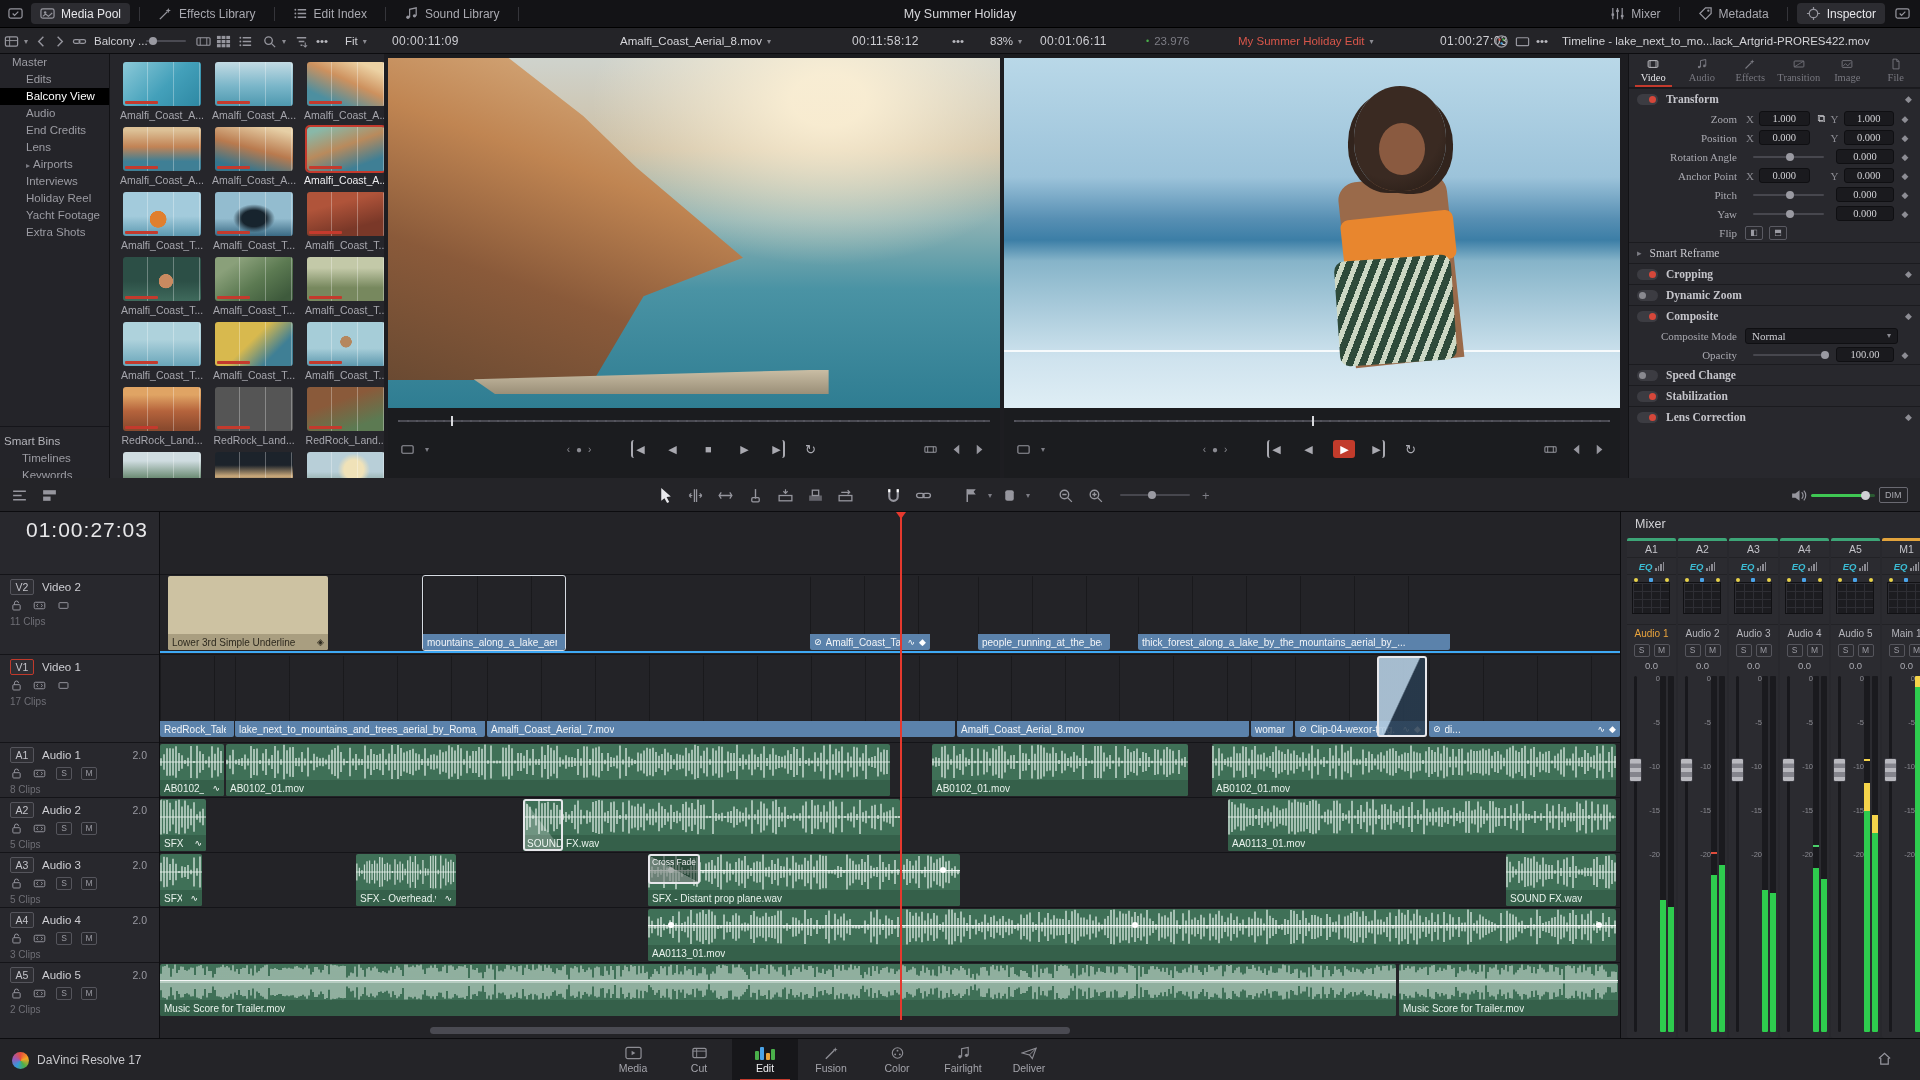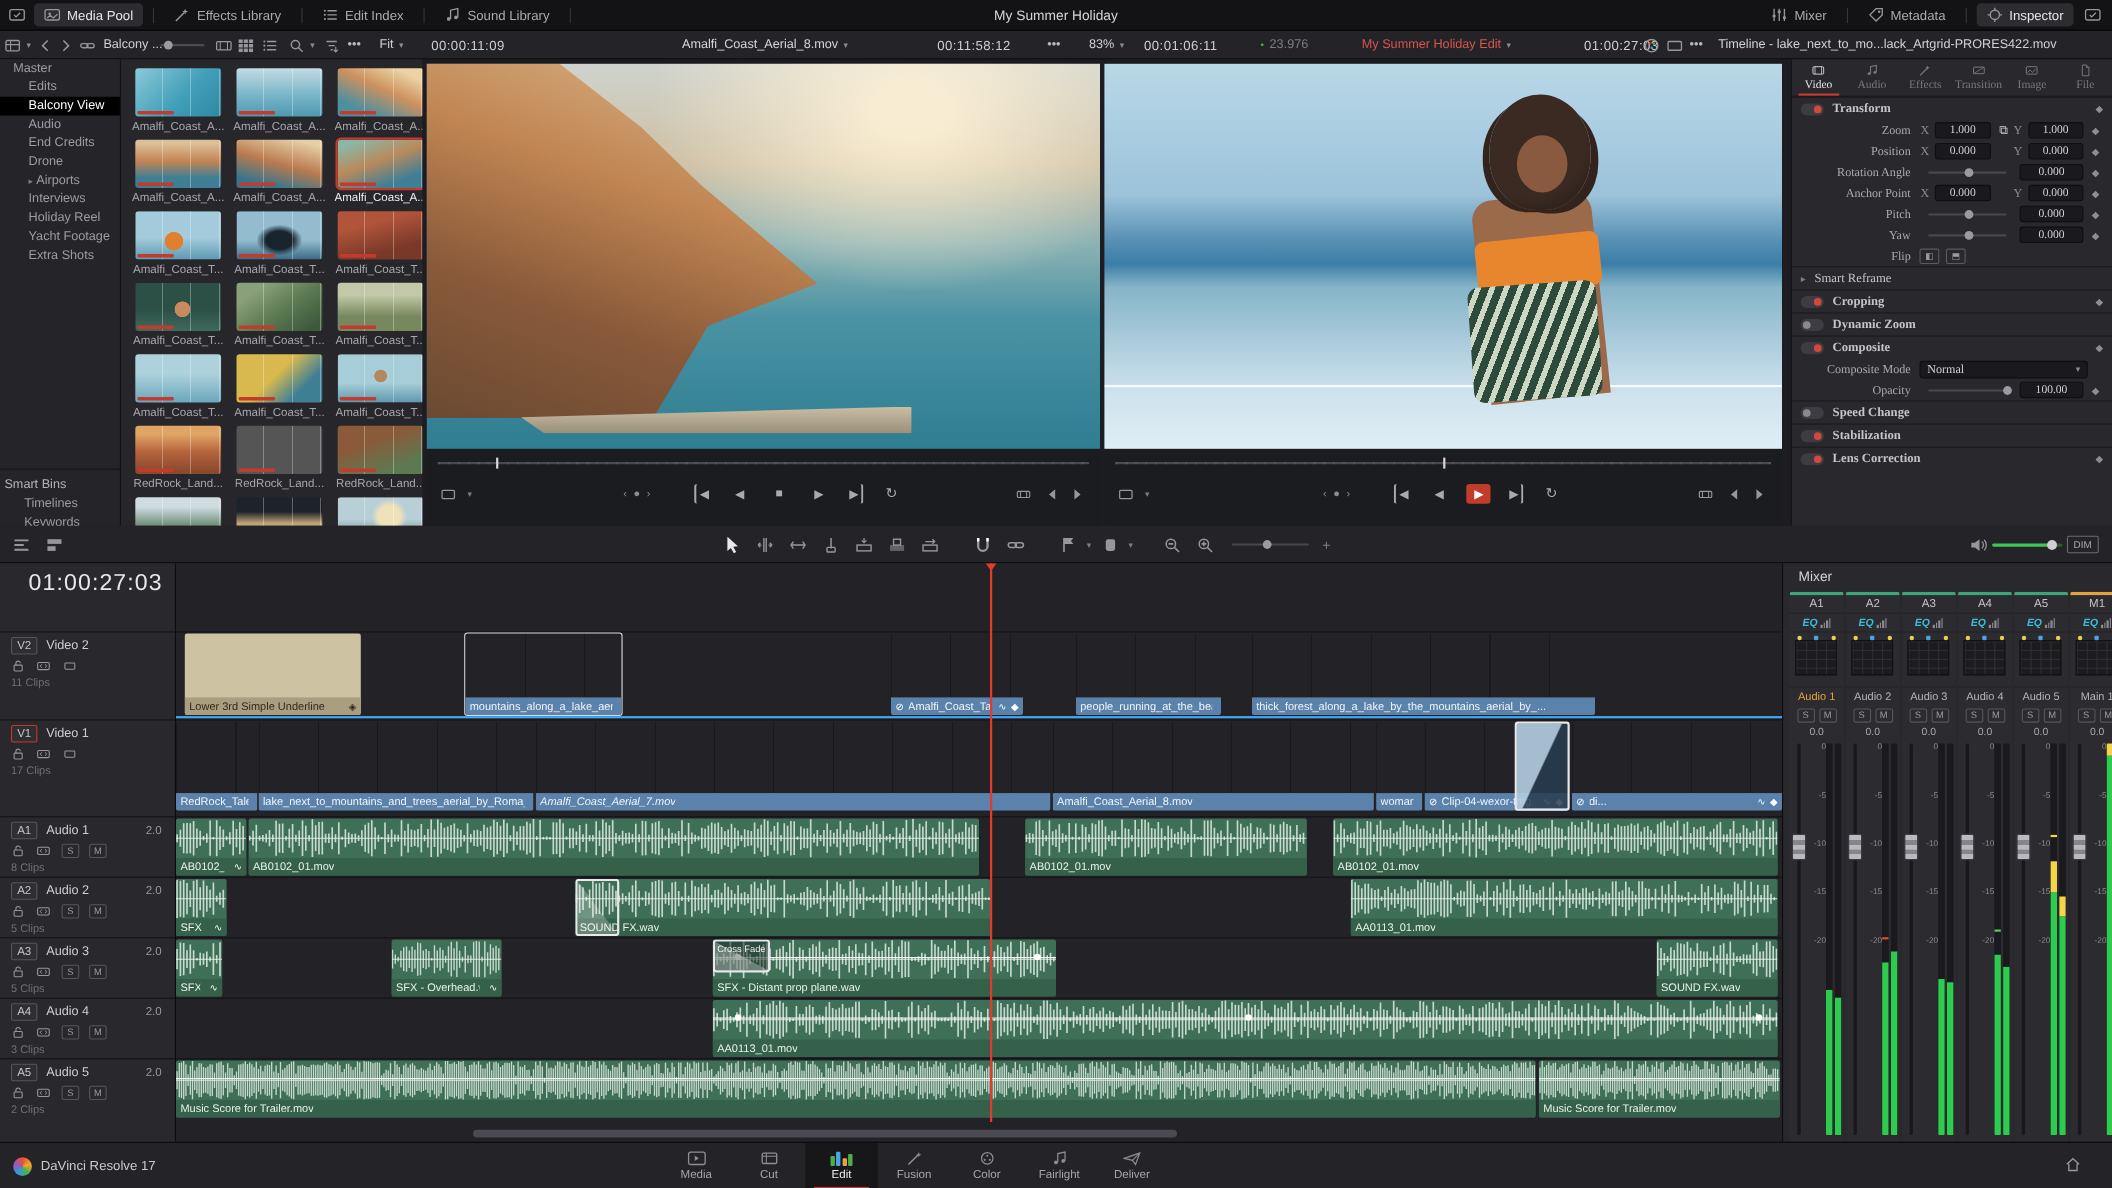--- a/index.html
+++ b/index.html
@@ -479,21 +479,21 @@
   </div>
 
   <div class="abs panel mediapool">
     <div class="bins">
       <div id="bin-items">
           <div class="bin" style="padding-left: 12px;"><span>Master</span></div>
           <div class="bin" style="padding-left: 26px;"><span>Edits</span></div>
           <div class="bin sel" style="padding-left: 26px;"><span>Balcony View</span></div>
           <div class="bin" style="padding-left: 26px;"><span>Audio</span></div>
           <div class="bin" style="padding-left: 26px;"><span>End Credits</span></div>
-          <div class="bin" style="padding-left: 26px;"><span>Drone</span></div>
+          <div class="bin" style="padding-left: 26px;"><span>Lens</span></div>
           <div class="bin" style="padding-left: 26px;"><span class="bx">▸</span><span>Airports</span></div>
           <div class="bin" style="padding-left: 26px;"><span>Interviews</span></div>
           <div class="bin" style="padding-left: 26px;"><span>Holiday Reel</span></div>
           <div class="bin" style="padding-left: 26px;"><span>Yacht Footage</span></div>
           <div class="bin" style="padding-left: 26px;"><span>Extra Shots</span></div>
         </div>
       <div class="smart">
         <div class="bin" style="padding-left:4px;color:#b4b4ba">Smart Bins</div>
         <div id="smart-items">
             <div class="bin" style="padding-left: 22px;">Timelines</div>
@@ -1250,21 +1250,21 @@
               <span class="spacer"></span>
             </div>
           </div>
           <div class="clip vclip" style="left: 75px; width: 250px;">
             <div class="thumbs art-tealwater"></div>
             <div class="namebar">
               <span style="overflow:hidden;white-space:nowrap">lake_next_to_mountains_and_trees_aerial_by_Roma_Black_Artgrid-PRORES4...</span>
               <span class="spacer"></span>
             </div>
           </div>
-          <div class="clip vclip" style="left: 327px; width: 468px; font-style: italic;">
+          <div class="clip vclip" style="left: 327px; width: 468px;">
             <div class="thumbs art-village"></div>
             <div class="namebar">
               <span style="overflow:hidden;white-space:nowrap">Amalfi_Coast_Aerial_7.mov</span>
               <span class="spacer"></span>
             </div>
           </div>
           <div class="clip vclip" style="left: 797px; width: 292px;">
             <div class="thumbs art-village2"></div>
             <div class="namebar">
               <span style="overflow:hidden;white-space:nowrap">Amalfi_Coast_Aerial_8.mov</span>

